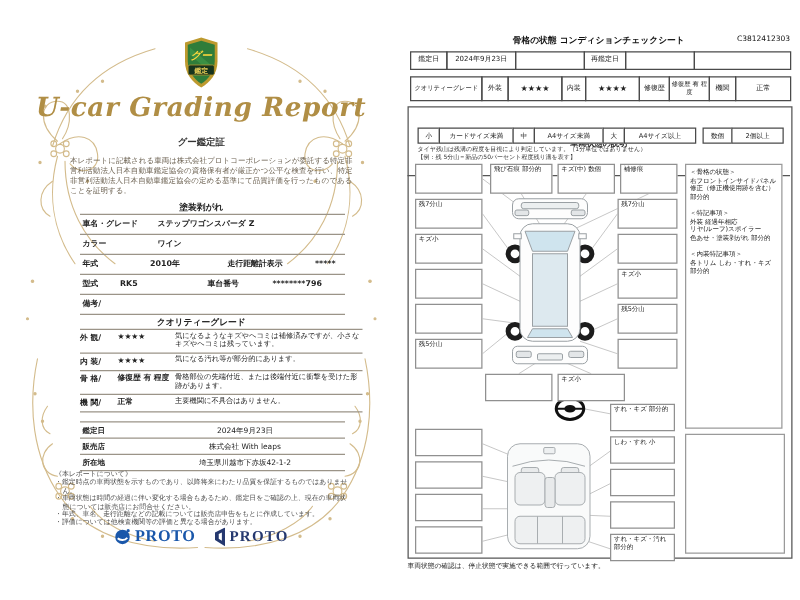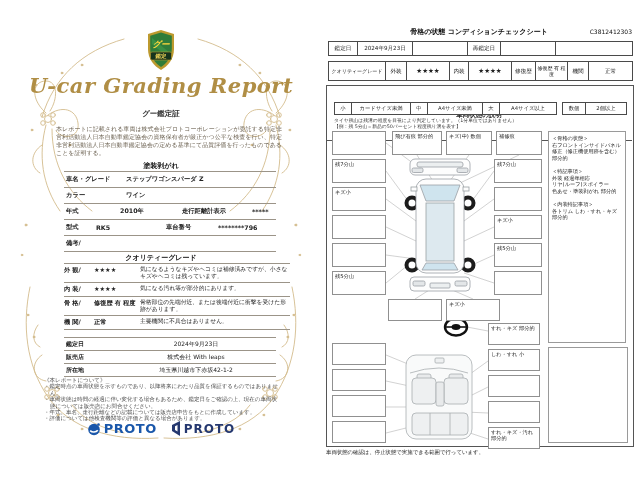--- a/index.html
+++ b/index.html
@@ -26,21 +26,21 @@
   .grow:last-child{border-bottom:1px solid #9b9488;}
   .g-l{width:30px;font-size:6.2px;font-weight:bold;flex:none;}
   .g-v{width:46px;font-size:6.2px;font-weight:bold;flex:none;line-height:7px;}
   .g-d{flex:1;font-size:5.8px;line-height:7px;color:#222;}
   .mrow{display:flex;border-top:1px solid #9b9488;min-height:12px;align-items:center;font-size:6px;}
   .mrow:last-child{border-bottom:1px solid #9b9488;}
   .m-l{width:50px;font-weight:bold;flex:none;padding-left:2px;}
   .m-v{flex:1;text-align:center;}
   .about{left:32px;top:352px;width:238px;font-size:5.5px;line-height:6.4px;color:#4c4c4c;}
   .about .ab-i{padding-left:6px;text-indent:-6px;}
-  .logos{left:0;top:396px;width:298px;display:flex;justify-content:center;align-items:center;gap:14px;}
+  .logos{left:0;top:396px;width:298px;display:flex;justify-content:center;align-items:center;gap:14px;font-family:Liberation Serif, serif;}
   .proto-txt{font-size:13px;font-weight:bold;color:#1a57aa;letter-spacing:.5px;}
   .jaaa-txt{font-size:12px;font-weight:bold;color:#25386f;letter-spacing:1px;}
   
   .page-r{left:322px;top:25px;width:314px;height:434px;}
   .r-title{left:0;top:2px;width:314px;text-align:center;font-size:7px;font-weight:bold;color:#111;}
   .r-code{right:4px;top:3px;font-size:6px;color:#111;}
   .rtab{display:flex;left:6px;width:305px;}
   .rtab .c{border:1px solid #4a4a4a;margin-left:-1px;display:flex;align-items:center;
            justify-content:center;text-align:center;font-size:5.6px;line-height:6.5px;padding:0 1px;box-sizing:border-box;}
   .rtab .c:first-child{margin-left:0;}

